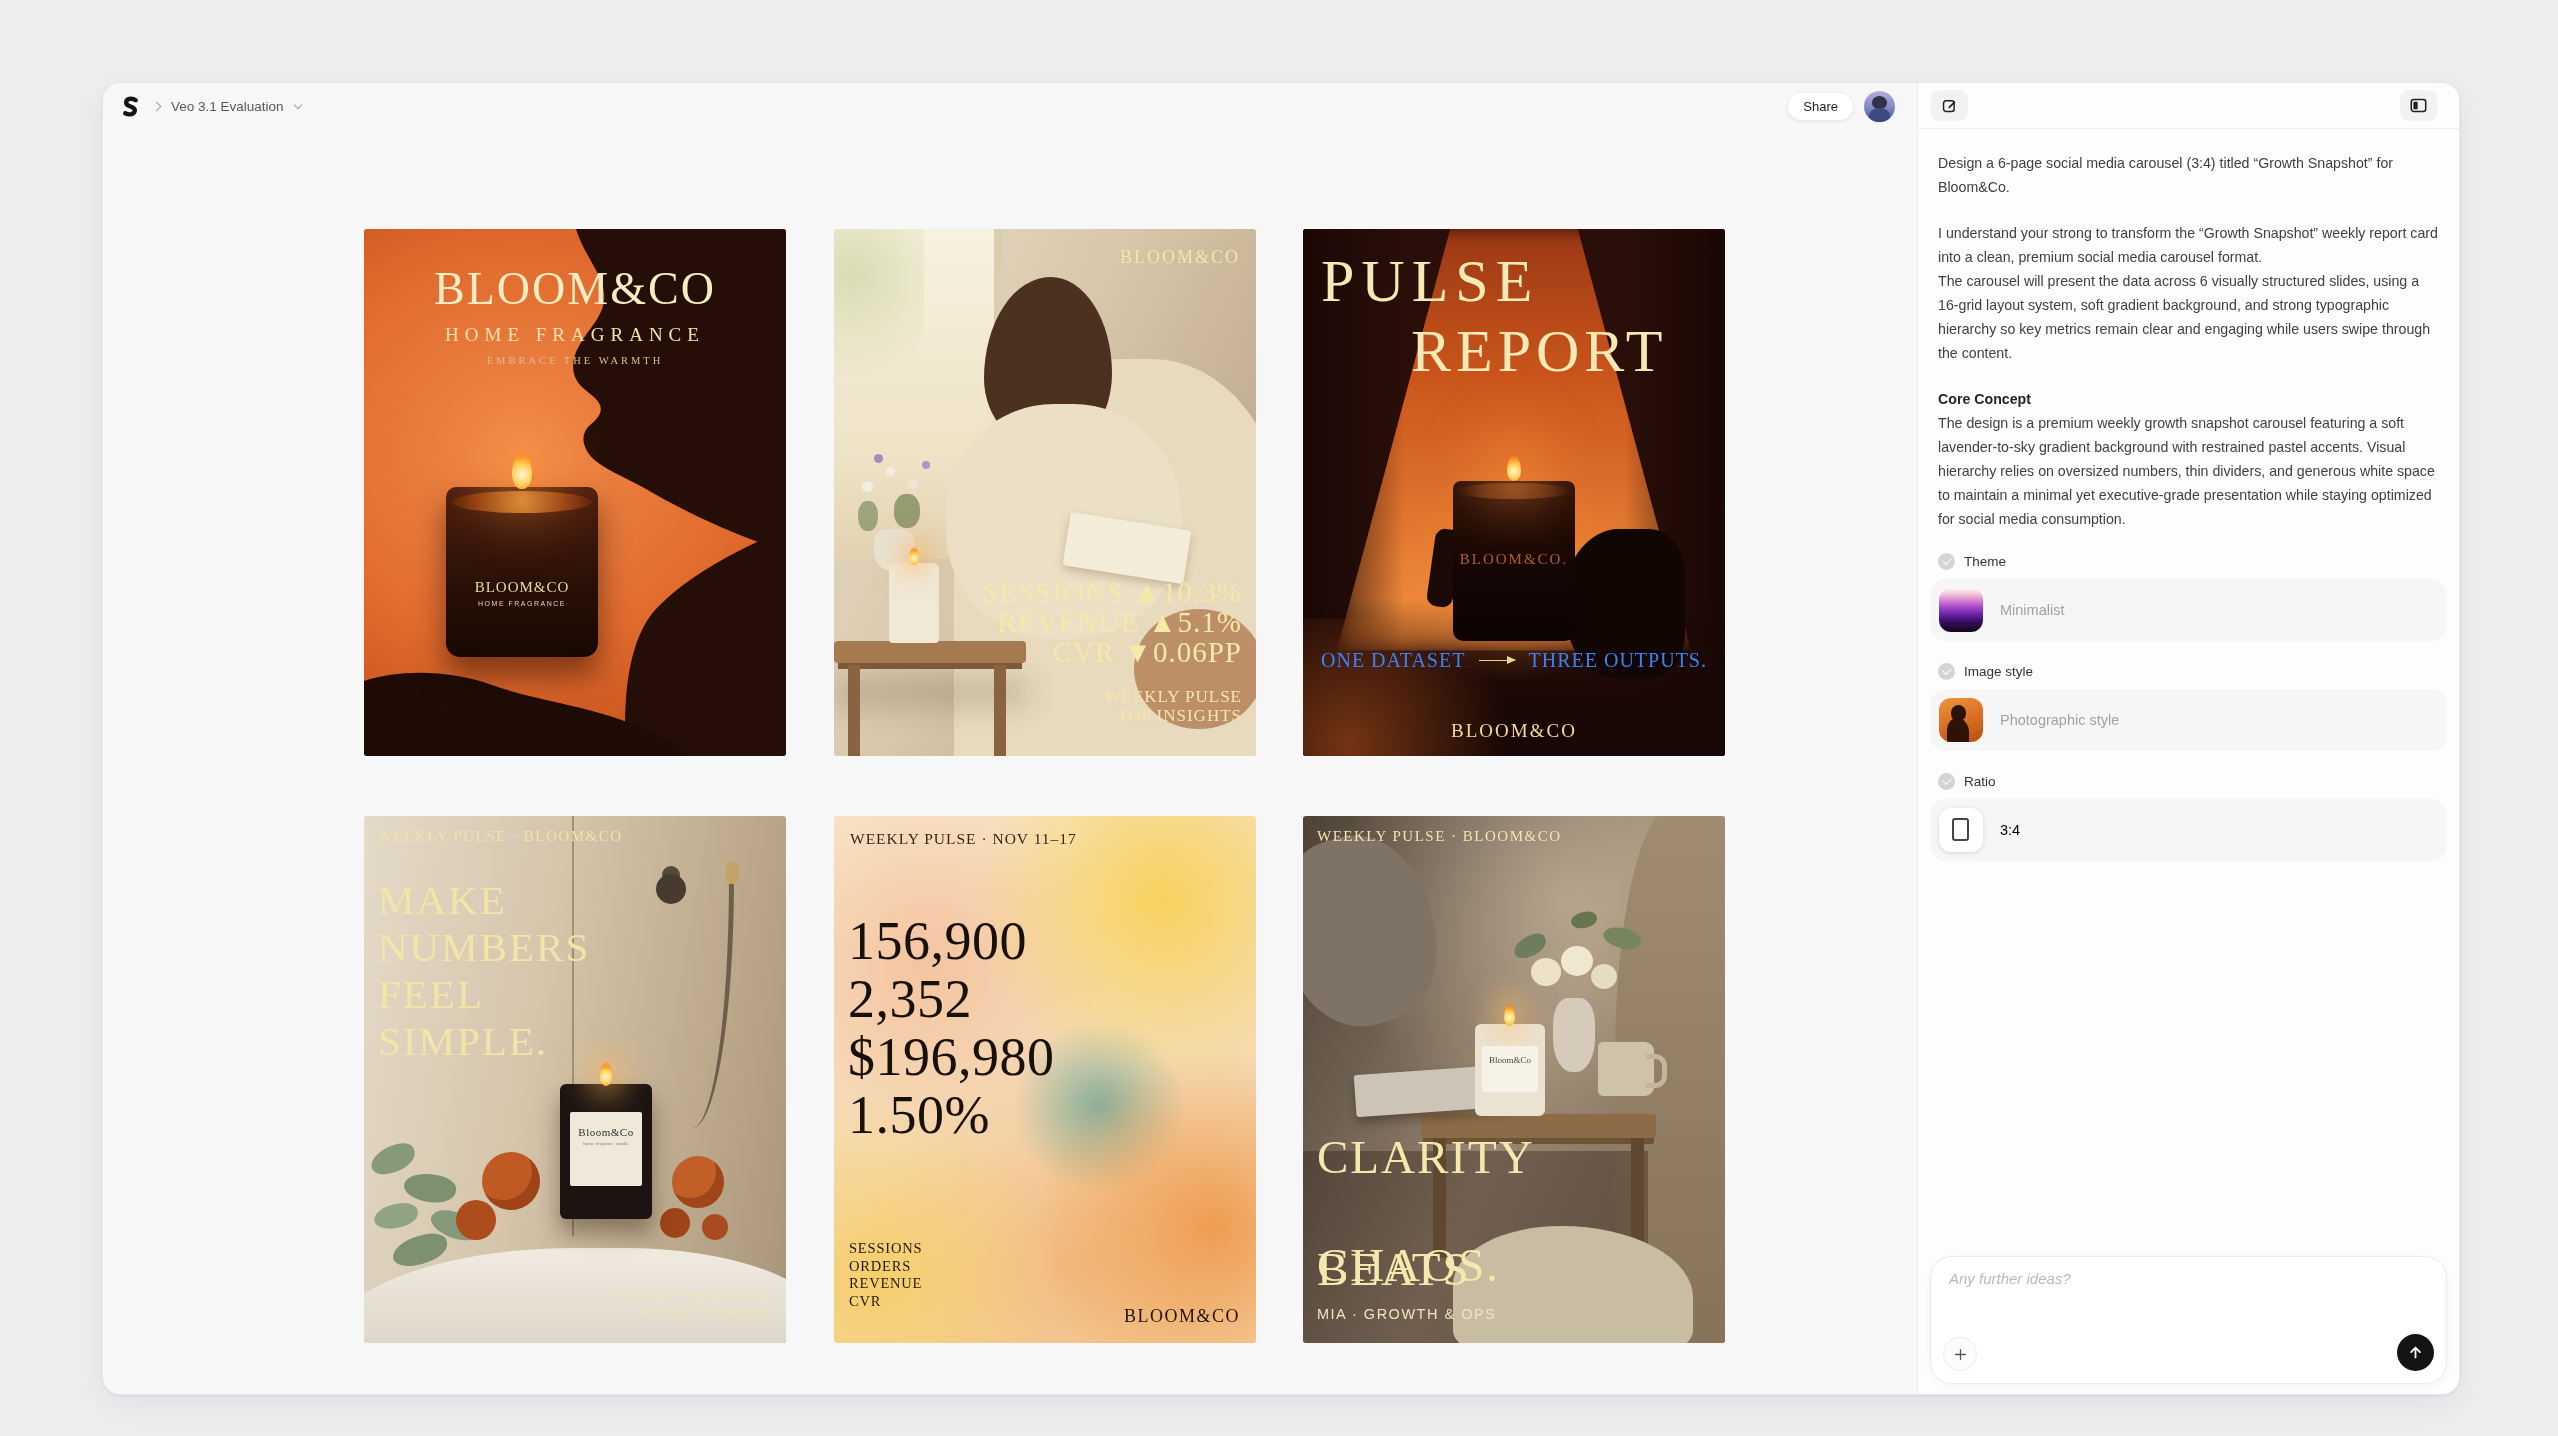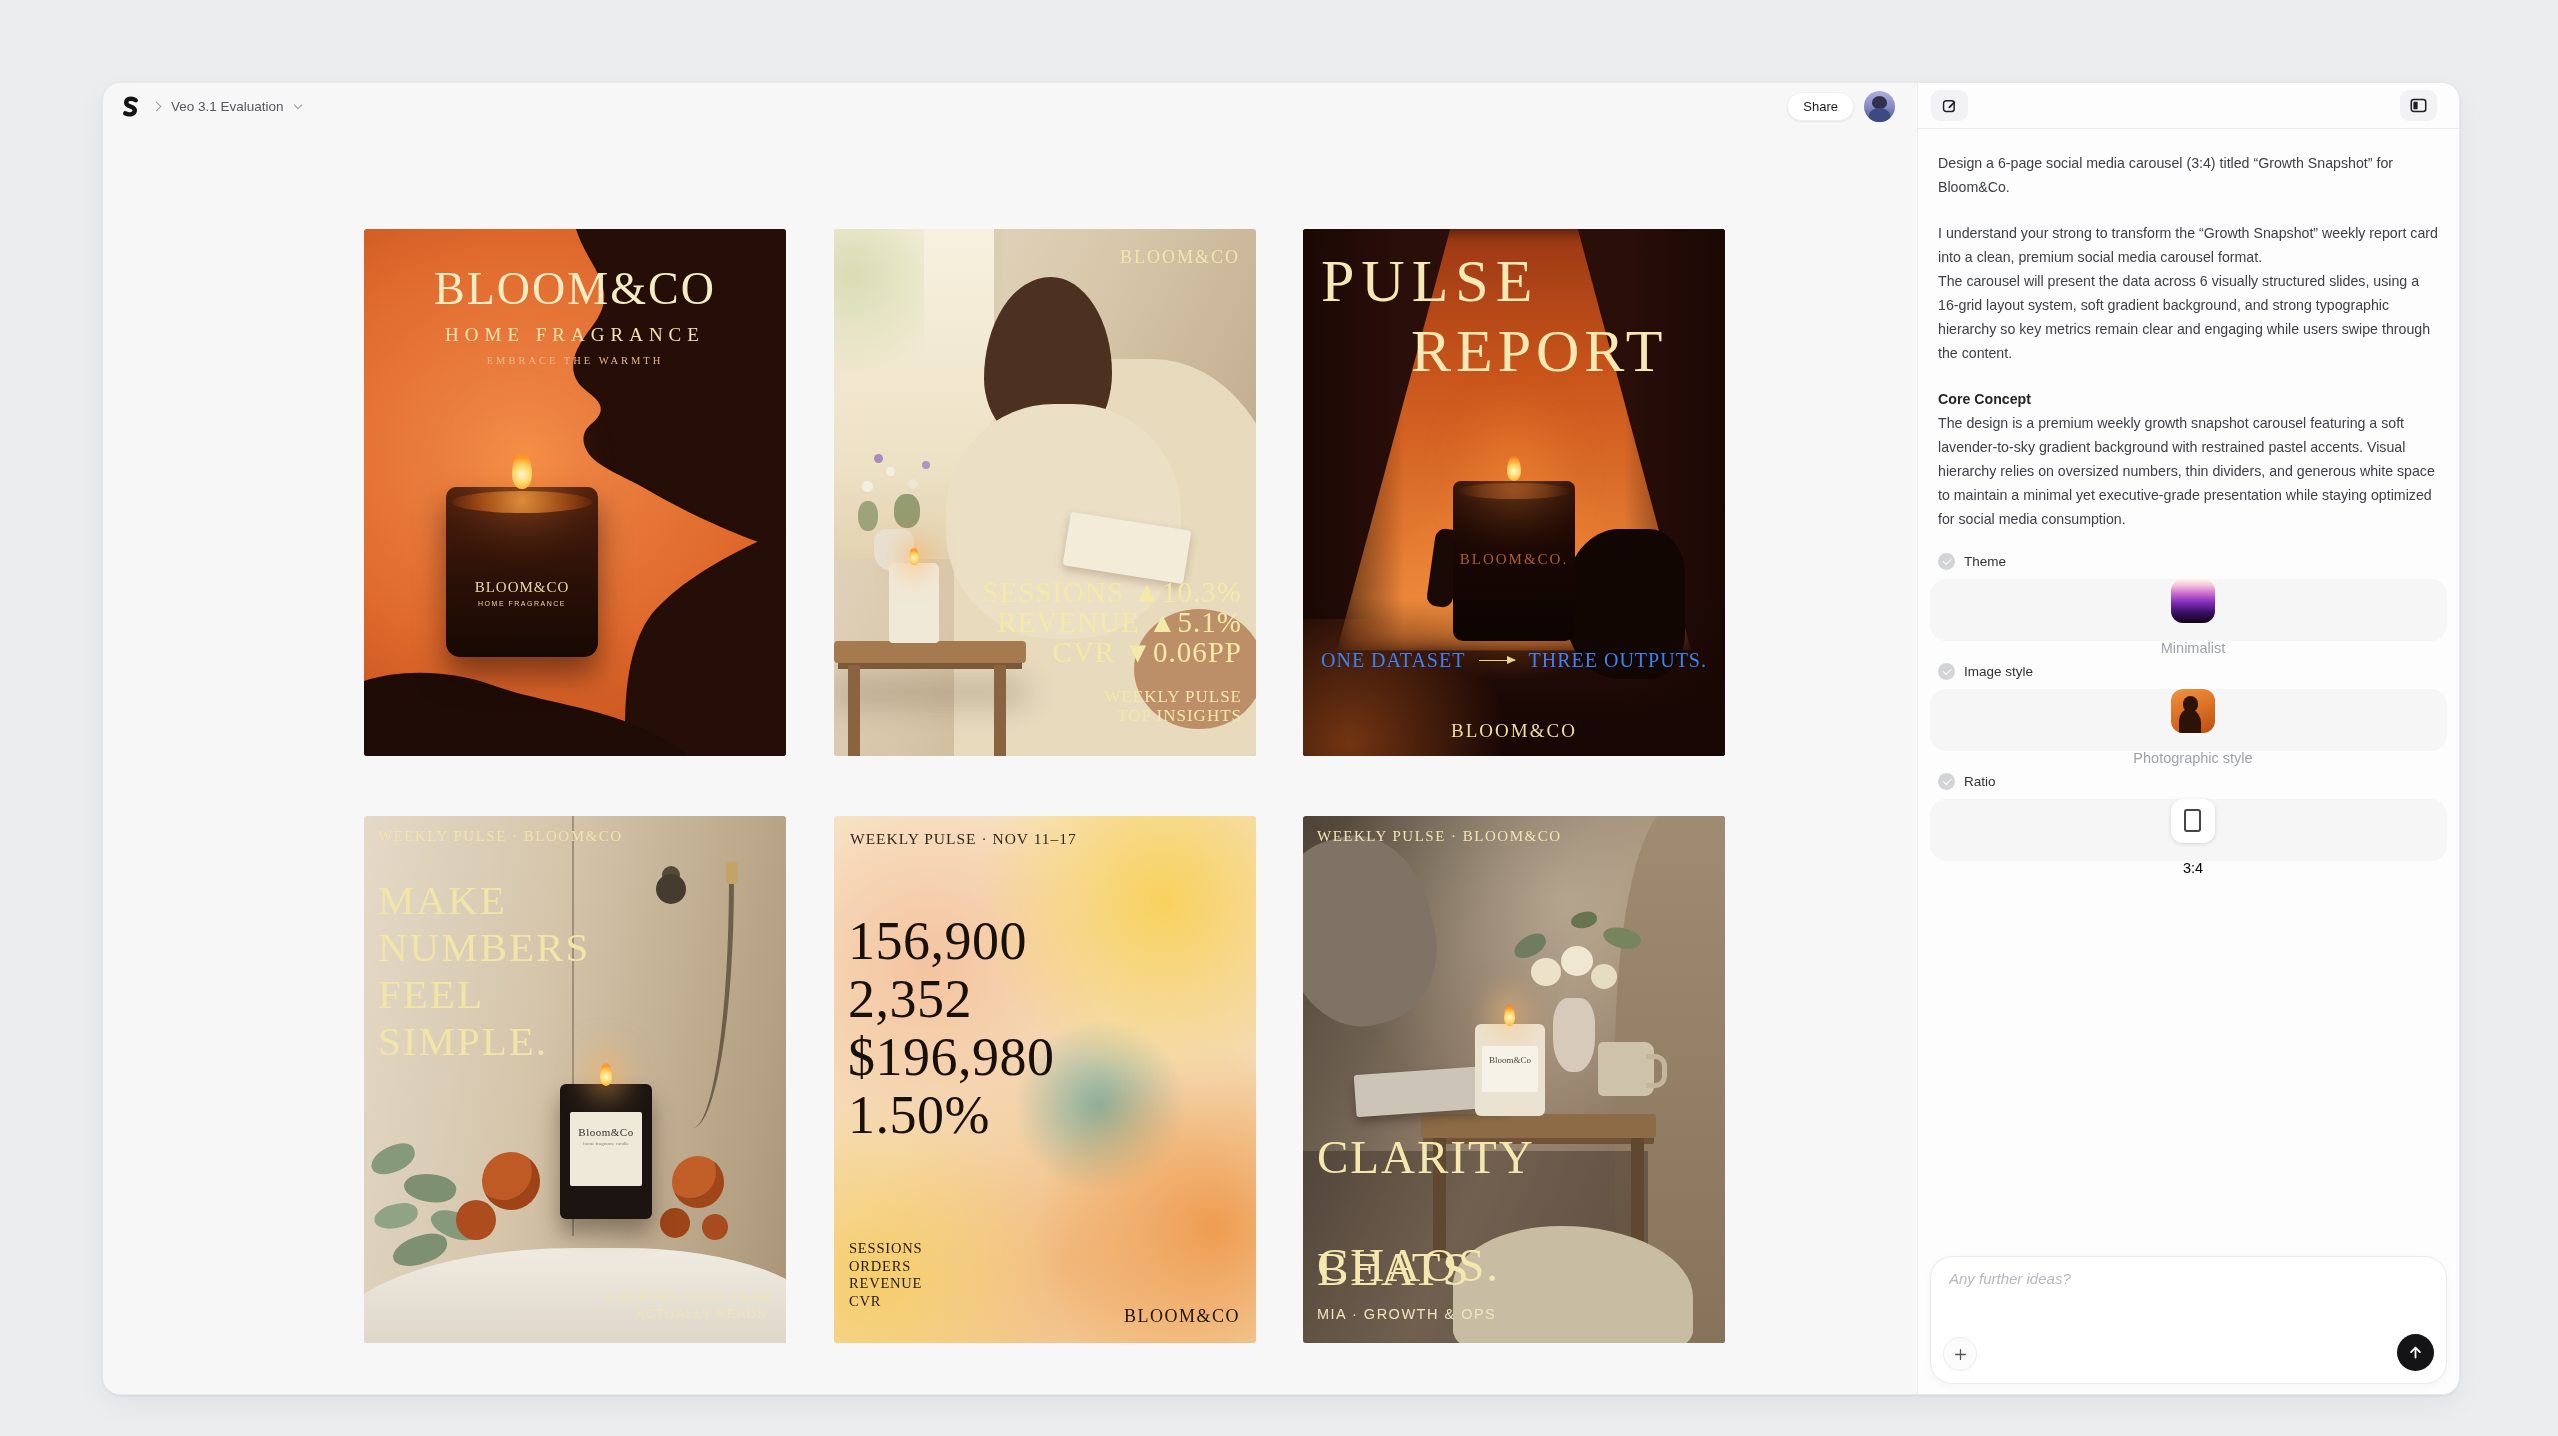--- a/index.html
+++ b/index.html
@@ -192,21 +192,21 @@
   .icon-btn.compose { left:13px; }
   .icon-btn.toggle { right:22px; }
   .msg { margin:22px 20px 0; font-size:14.2px; line-height:24px; color:#3e4046; }
   .msg .bold { font-weight:bold; color:#232528; }
   .section-label { display:flex; align-items:center; gap:9px; margin:22px 0 9px 20px;
                    font-size:13.5px; color:#303236; }
   .check { width:17px; height:17px; border-radius:50%; background:#d3d4d8; position:relative; flex:none; }
   .check::after { content:""; position:absolute; left:4.5px; top:5px; width:7px; height:3.5px;
                   border-left:1.8px solid #fff; border-bottom:1.8px solid #fff; transform:rotate(-45deg); }
   .option-row { margin:0 12px; height:62px; background:#f6f6f7; border-radius:16px;
-                display:flex; align-items:center; padding-left:9px; gap:17px;flex-direction:column; }
+                display:flex; align-items:center; padding-left:9px; gap:17px; }
   .thumb { width:44px; height:44px; border-radius:12px; position:relative; overflow:hidden; flex:none; }
   .thumb-minimal { background:linear-gradient(180deg,#fdf3f0 0%,#f3c6d8 14%,#c867cf 34%,#7a2ab6 55%,#390f66 76%,#120517 100%); }
   .thumb-photo { background:linear-gradient(160deg,#ef9440 0%,#d96c22 55%,#b84f12 100%); }
   .thumb-photo .head { position:absolute; left:12px; top:7px; width:15px; height:16px; border-radius:50% 50% 45% 45%;
                        background:#2c1306; }
   .thumb-photo .bust { position:absolute; left:8px; top:20px; width:22px; height:26px; border-radius:45% 55% 0 0;
                        background:#2c1306; }
   .thumb-ratio { background:#fff; box-shadow:0 1px 4px rgba(0,0,0,.14); }
   .thumb-ratio .rect { position:absolute; left:13px; top:10px; width:17px; height:23px;
                        border:2px solid #43454a; border-radius:3px; }

